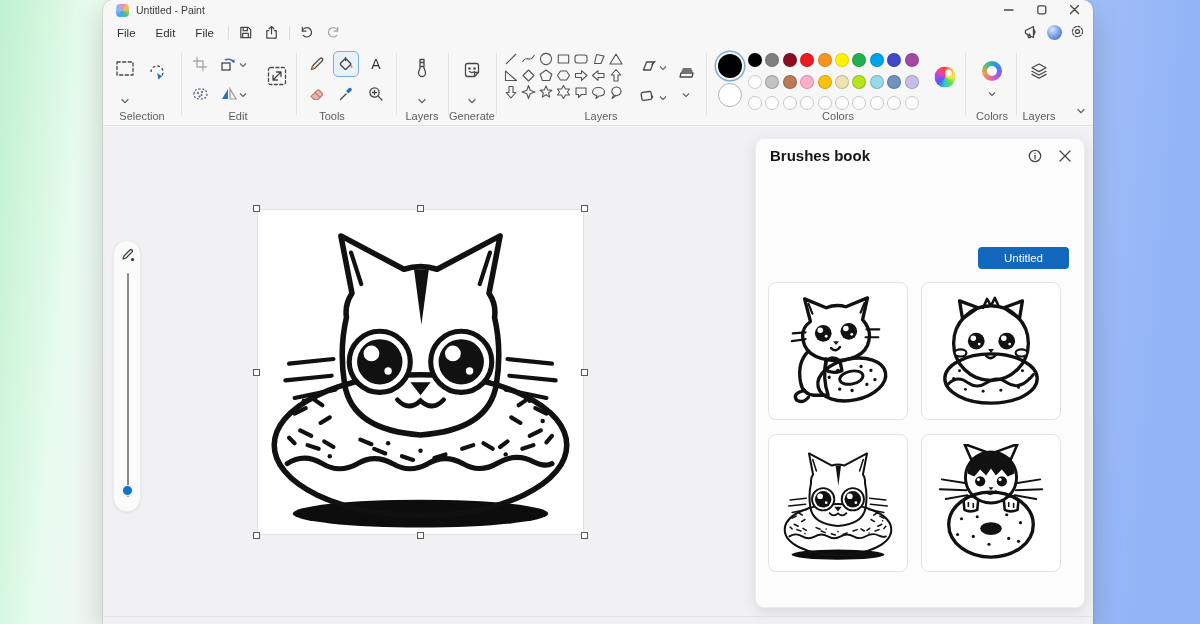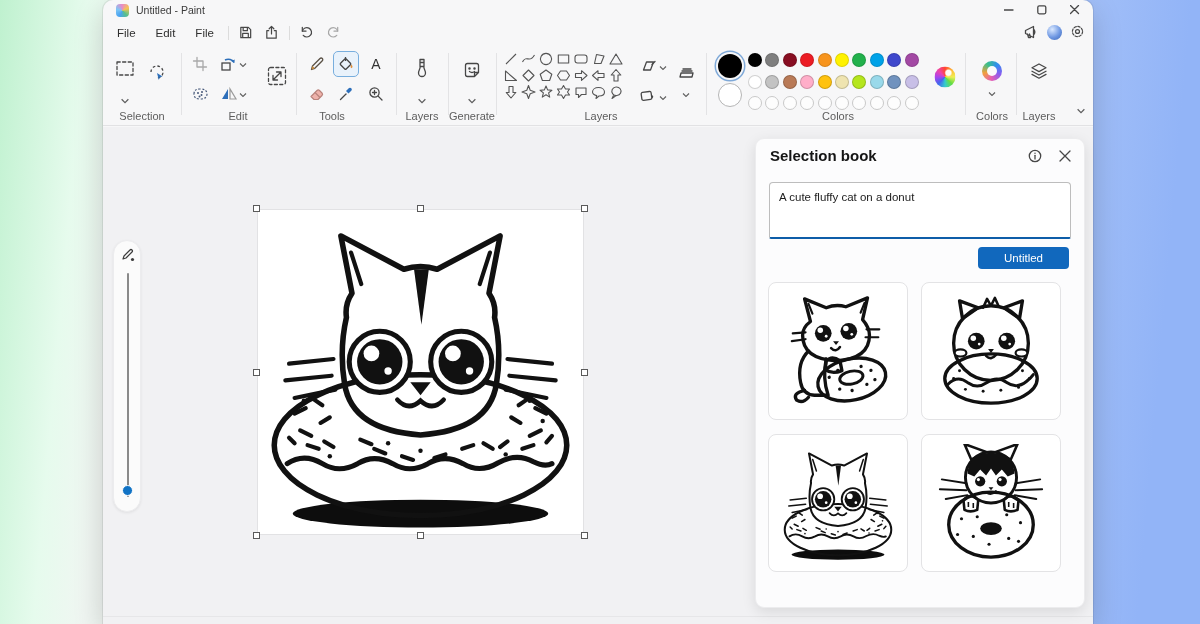--- a/index.html
+++ b/index.html
@@ -447,34 +447,33 @@
     <div class="handle" style="left:164px;top:0"></div>
     <div class="handle" style="right:0;top:0"></div>
     <div class="handle" style="left:0;top:164px"></div>
     <div class="handle" style="right:0;top:164px"></div>
     <div class="handle" style="left:0;bottom:0"></div>
     <div class="handle" style="left:164px;bottom:0"></div>
     <div class="handle" style="right:0;bottom:0"></div>
   </div>
 
   <div class="panel">
-    <div class="ptitle">Selection book</div>
+    <div class="ptitle">Brushes book</div>
     <div class="picon" style="right:40px">
       <svg class="ln" width="14" height="14" viewBox="0 0 14 14">
           <circle cx="7" cy="7" r="5.7"></circle>
           <path d="M7,6.3 V10"></path>
           <circle cx="7" cy="4.3" r="0.7" fill="#444" stroke="none"></circle>
         </svg>
     </div>
     <div class="picon" style="right:10px">
       <svg class="ln" width="12" height="12" viewBox="0 0 12 12">
           <path d="M1,1 L11,11 M11,1 L1,11"></path>
         </svg>
     </div>
-    <textarea class="ptext" style="">A cute fluffy cat on a donut</textarea>
     <div class="genbtn">Untitled</div>
 
     <div class="thumb" style="left:12px;top:143px">
       <svg width="118" height="118" viewBox="0 0 120 120">
           <g id="cat1">
             <g transform="rotate(-12 74 89)">
               <ellipse cx="74" cy="89" rx="35" ry="21" fill="none" stroke="#111" stroke-width="3.4" stroke-linecap="round" stroke-linejoin="round"></ellipse>
               <ellipse cx="74" cy="87" rx="12" ry="6.5" fill="#fff" stroke="#111" stroke-width="3"></ellipse>
               <circle cx="52" cy="82" r="1.7" fill="#111"></circle>
               <circle cx="60" cy="96" r="1.7" fill="#111"></circle>

